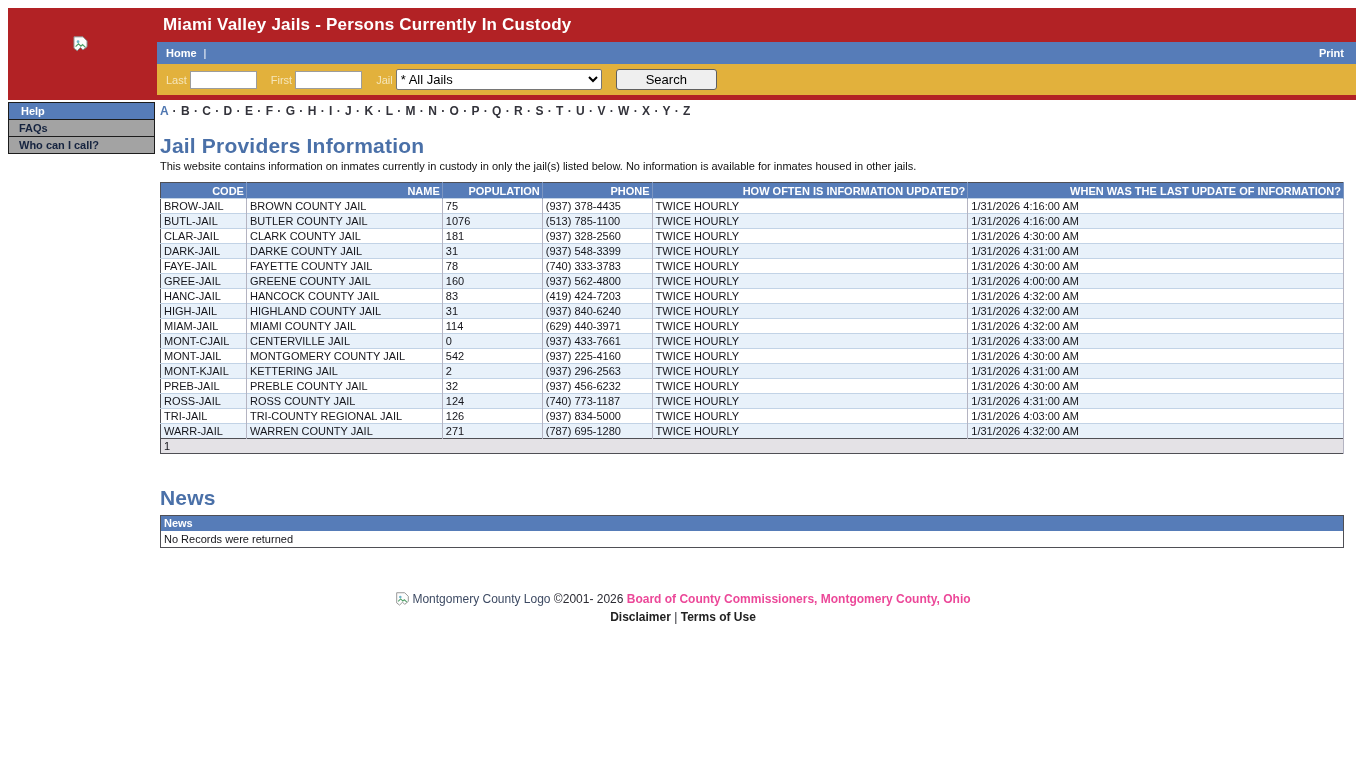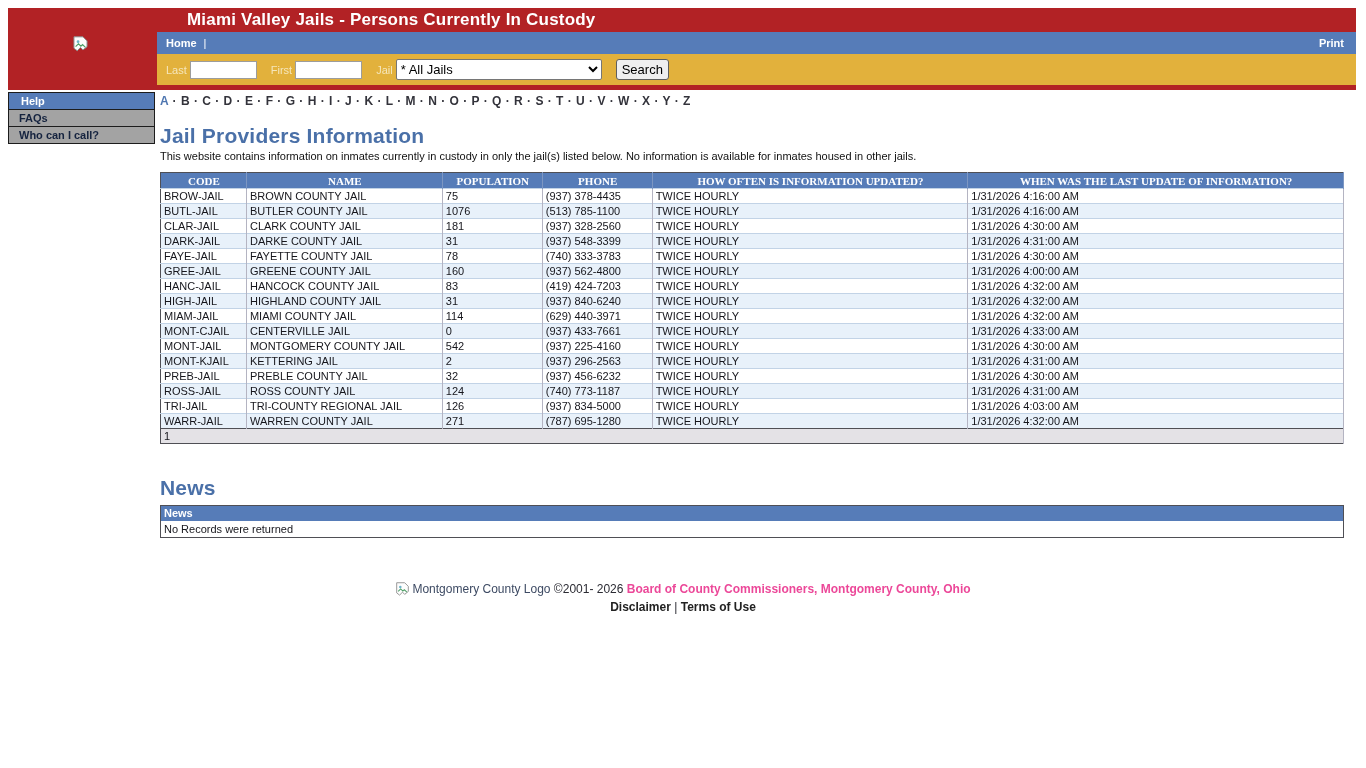--- a/index.html
+++ b/index.html
@@ -7,55 +7,55 @@
   body {
     margin:8px;
     font-family:"Liberation Sans","DejaVu Sans",sans-serif;
     color:#1a1a1a;
     width:1350px;
   }
   
   .header-wrap { width:1348px; background:var(--red,#B22225); padding-bottom:5px; display:flex; }
   .logo-cell { width:147px; display:flex; align-items:flex-start; justify-content:center; padding-top:28px; }
   .header-main { flex:1; min-width:0; }
-  .title-bar { height:24px; display:flex; align-items:center; padding-left:8px;
-    color:#fff; font-weight:bold; font-size:17px; letter-spacing:0.2px;margin-left:24px; }
+  .title-bar { height:34px; display:flex; align-items:center; padding-left:8px;
+    color:#fff; font-weight:bold; font-size:17px; letter-spacing:0.2px; }
   .nav-bar { height:22px; margin-left:2px; background:var(--blue,#567CB8);
     display:flex; align-items:center; justify-content:space-between; padding:0 12px 0 9px;
     color:#fff; font-size:11px; font-weight:bold;gap:35px; }
   .nav-left { display:flex; align-items:center; gap:7px; }
   .nav-link { color:#fff; text-decoration:none; cursor:pointer; }
   .nav-sep { font-weight:normal; }
   .search-bar { height:31px; margin-left:2px; background:var(--yellow,#E2B13C);
     display:flex; align-items:center; padding-left:9px; font-size:11px; }
   .search-label { color:#f5e6bb; font-weight:normal; margin-right:3px; }
   .search-input { width:67px; height:18px; border:1px solid #9c9c9c; background:#fff; margin-right:14px; font-size:12px; padding:0 2px; }
   .jail-select { width:206px; height:21px; border:1px solid #767676; border-radius:2px; background:#fff; font-size:13px; margin-right:14px; }
-  .search-button { font-size:13px; height:21px; padding:0 5px; background:#efefef;
+  .search-button { font-size:13px; height:21px; padding:0 29px; background:#efefef;
     border:1px solid #5f5f5f; border-radius:3px; font-family:inherit; cursor:pointer; }
   
   .content-row { display:flex; align-items:flex-start; margin-top:2px; }
   .sidebar { width:147px; font-size:11px; font-weight:bold; border:1px solid #1c1c1c; flex-shrink:0; }
   .sidebar-header { background:var(--blue,#567CB8); color:#fff; padding:2px 5px 2px 12px; border-bottom:1px solid #1c1c1c; }
   .sidebar-item { background:#a3a3a3; color:#15233f; padding:2px 5px 2px 10px; border-bottom:1px solid #1c1c1c; cursor:pointer; }
   .sidebar-item:last-child { border-bottom:none; }
   main { margin-left:5px; flex:1; min-width:0; }
   h1.section-title { font-size:21px; line-height:23px; font-weight:bold;
     color:var(--heading,#4A70A8); margin:0; letter-spacing:0.2px; }
   .letters { font-size:12px; font-weight:bold; color:#33333B; margin-top:2px; letter-spacing:0.5px; }
   .letters a { color:#33333B; text-decoration:none; cursor:pointer; }
   .letters a:first-of-type { color:#4E76B0; }
   .letter-sep { color:#33333B; }
   .providers-title { margin-top:16px !important; }
   .description { font-size:11px; margin:3px 0 0 0; color:#111; }
   
   table.jails { border-collapse:collapse; width:1184px; margin-top:10px; font-size:11px;
     border:1px solid #4f4f55; }
-  table.jails th { background:var(--blue,#567CB8); color:#fff; text-align:center; font-weight:bold;
-    height:16px; padding:1px 2px 0 3px; border-right:1px solid #7d97c2; white-space:nowrap;font-family:Liberation Serif, serif; }
+  table.jails th { background:var(--blue,#567CB8); color:#fff; text-align:right; font-weight:bold;
+    height:16px; padding:1px 2px 0 3px; border-right:1px solid #7d97c2; white-space:nowrap; }
   table.jails td { height:15px; padding:1px 2px 1px 3px; border-right:1px solid #b4b4c2;
     border-top:1px solid #c2d3e6; white-space:nowrap; color:#16161c; }
   table.jails tr.alt td { background:var(--row-alt,#E8F1FA); }
   table.jails tfoot td { background:#E4E2E6; border-top:1px solid #4f4f55; height:14px; }
   col.c-code{width:86px} col.c-name{width:196px} col.c-pop{width:100px}
   col.c-phone{width:110px} col.c-often{width:316px} col.c-when{width:376px}
   
   .news-title { margin-top:32px !important; }
   table.news { border-collapse:collapse; width:1184px; margin-top:6px; font-size:11px; border:1px solid #4f4f55; }
   table.news th { background:var(--blue,#567CB8); color:#fff; text-align:left; font-weight:bold; height:15px; padding:1px 3px; }

